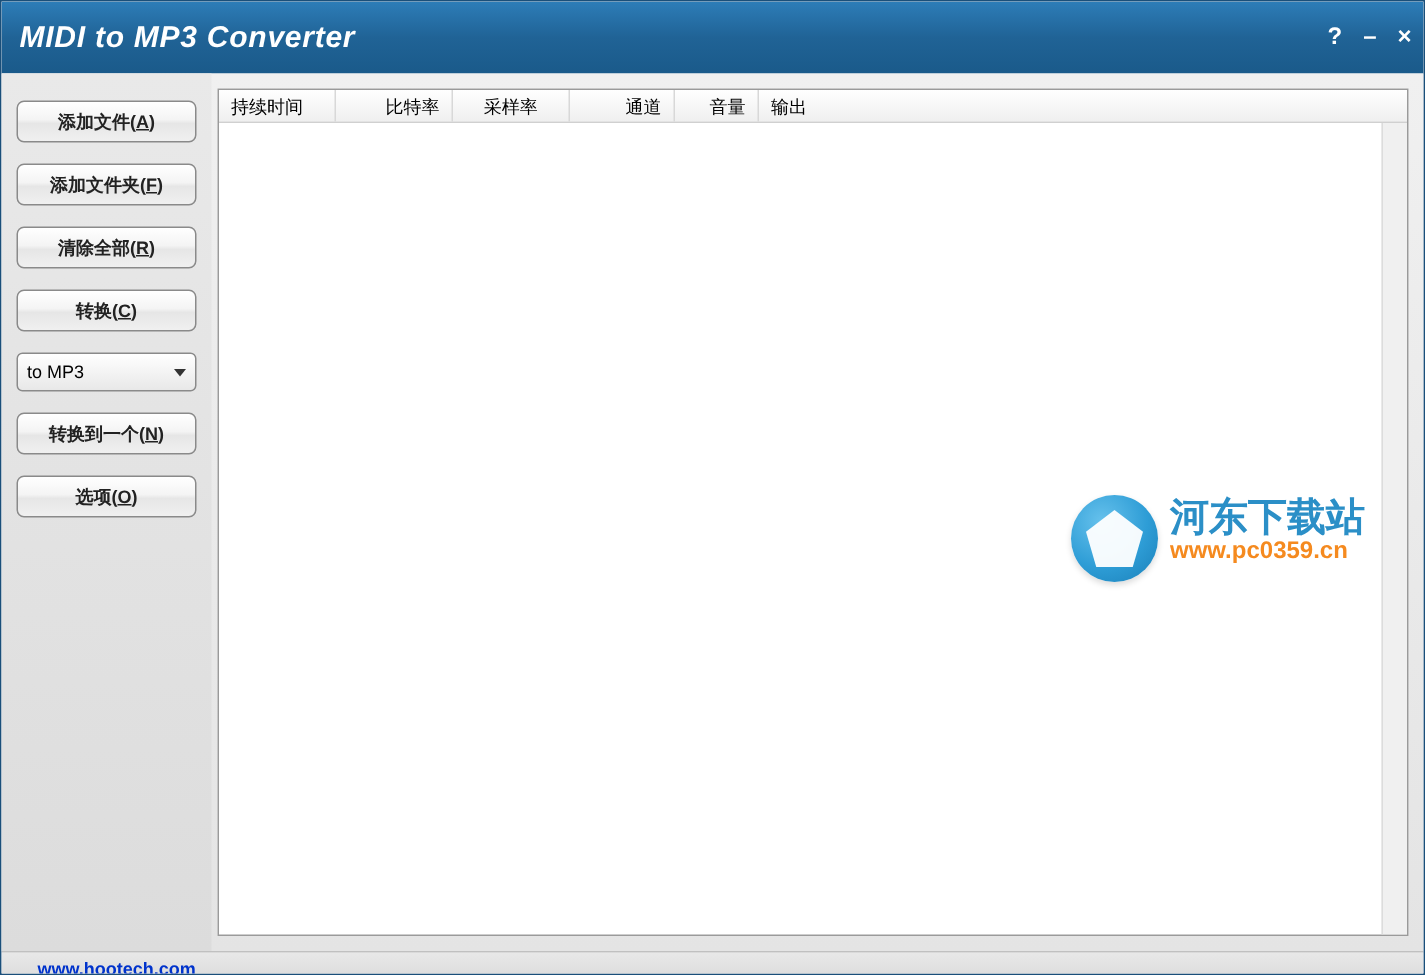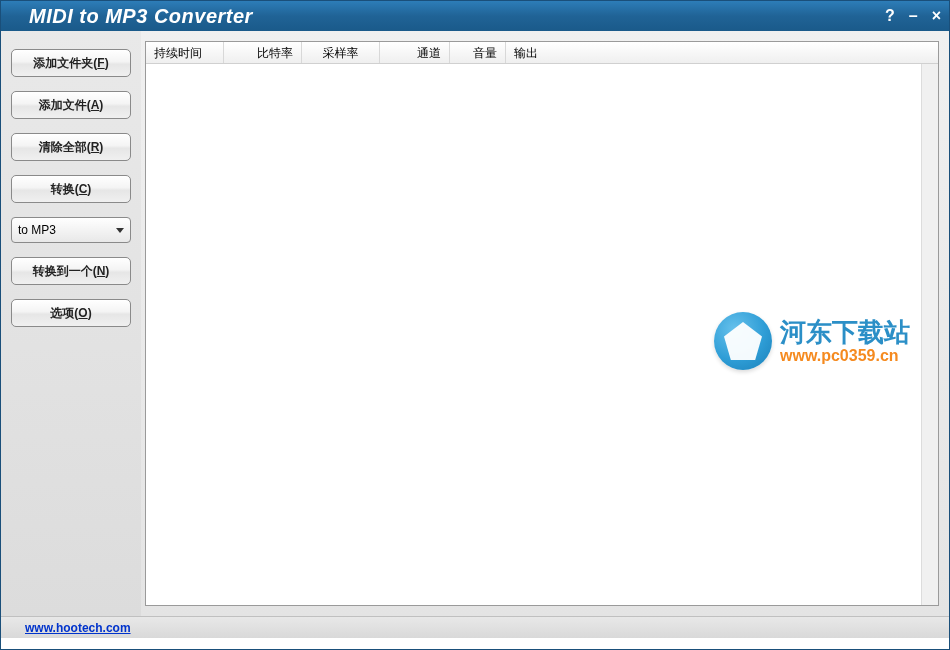--- a/index.html
+++ b/index.html
@@ -6,25 +6,25 @@
   body {
     font-family: "Microsoft YaHei", "Segoe UI", Tahoma, sans-serif;
     font-size: 12px;
     background: #fff;
     width: 950px;
     height: 650px;
     overflow: hidden;
     border: 1px solid #1a4f7a;
   }
   .titlebar {
-    height: 30px;
+    height: 48px;
     background: linear-gradient(to bottom, #2d7db8 0%, #206396 50%, #1a5a8a 100%);
     display: flex;
     align-items: center;
-    padding: 0 8px 0 28px;
+    padding: 0 8px 0 12px;
     color: #fff;
   }
   .titlebar .title {
     font-size: 20px;
     font-weight: bold;
     font-style: italic;
     font-family: Arial, sans-serif;
     flex: 1;
     letter-spacing: 0.5px;
   }
@@ -119,21 +119,20 @@
     right: 0; top: 22px; bottom: 0;
     width: 17px;
     background: #f0f0f0;
     border-left: 1px solid #dcdcdc;
   }
   .watermark {
     position: absolute;
     right: 28px;
     top: 248px;
     display: flex;
-    align-items: center;
     gap: 8px;
     pointer-events: none;
   }
   .wm-logo {
     width: 58px; height: 58px;
     border-radius: 50%;
     background: radial-gradient(circle at 35% 30%, #66c1ec 0%, #2e9dd6 55%, #1a7fb8 100%);
     position: relative;
     box-shadow: 0 2px 4px rgba(0,0,0,0.15);
   }
@@ -174,25 +173,25 @@
     <span class="win-btn">–</span>
     <span class="win-btn">×</span>
   </div>
 </div>
 
 <div class="main">
 
   <div class="sidebar">
 
     <div class="side-btn">
+      <span><span>添加文件(</span><span class="hotkey">A</span><span>)</span></span>
+    </div>
+
+    <div class="side-btn">
       <span><span>添加文件夹(</span><span class="hotkey">F</span><span>)</span></span>
-    </div>
-
-    <div class="side-btn">
-      <span><span>添加文件(</span><span class="hotkey">A</span><span>)</span></span>
     </div>
 
     <div class="side-btn">
       <span><span>清除全部(</span><span class="hotkey">R</span><span>)</span></span>
     </div>
 
     <div class="side-btn">
       <span><span>转换(</span><span class="hotkey">C</span><span>)</span></span>
     </div>
 

